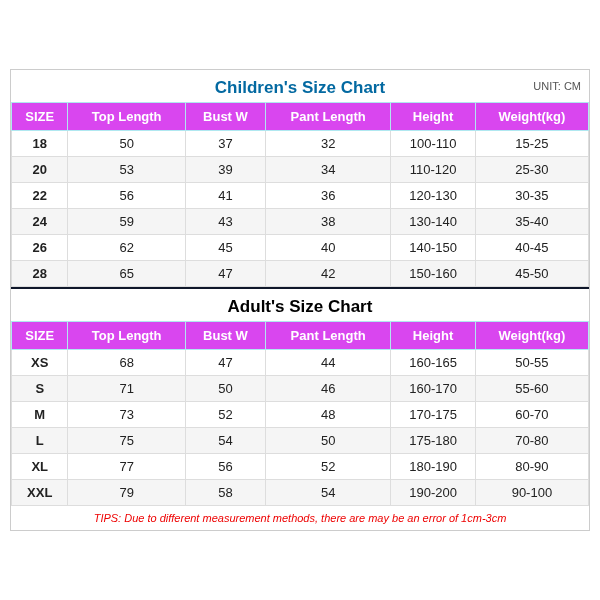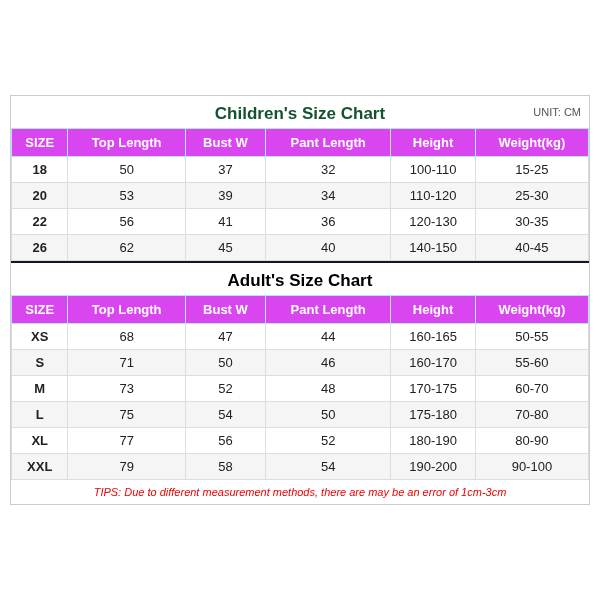--- a/index.html
+++ b/index.html
@@ -20,21 +20,21 @@
     }
     .section-header {
       background: #fff;
       text-align: center;
       padding: 8px 4px 4px 4px;
       position: relative;
     }
     .section-header .title {
       font-size: 17px;
       font-weight: bold;
-      color: #14532d;
+      color: #0369a1;
     }
     .section-header .unit {
       position: absolute;
       right: 8px;
       top: 50%;
       transform: translateY(-50%);
       font-size: 11px;
       color: #555;
     }
     table {
@@ -120,26 +120,42 @@
         </tr>
         <tr>
           <td style="font-weight: bold;">22</td>
           <td>56</td>
           <td>41</td>
           <td>36</td>
           <td>120-130</td>
           <td>30-35</td>
         </tr>
         <tr>
+          <td style="font-weight: bold;">24</td>
+          <td>59</td>
+          <td>43</td>
+          <td>38</td>
+          <td>130-140</td>
+          <td>35-40</td>
+        </tr>
+        <tr>
           <td style="font-weight: bold;">26</td>
           <td>62</td>
           <td>45</td>
           <td>40</td>
           <td>140-150</td>
           <td>40-45</td>
+        </tr>
+        <tr>
+          <td style="font-weight: bold;">28</td>
+          <td>65</td>
+          <td>47</td>
+          <td>42</td>
+          <td>150-160</td>
+          <td>45-50</td>
         </tr>
       </tbody>
   </table>
 
   <div class="adult-header">
     <span class="title">Adult's Size Chart</span>
   </div>
   <table>
     <thead>
       <tr>

